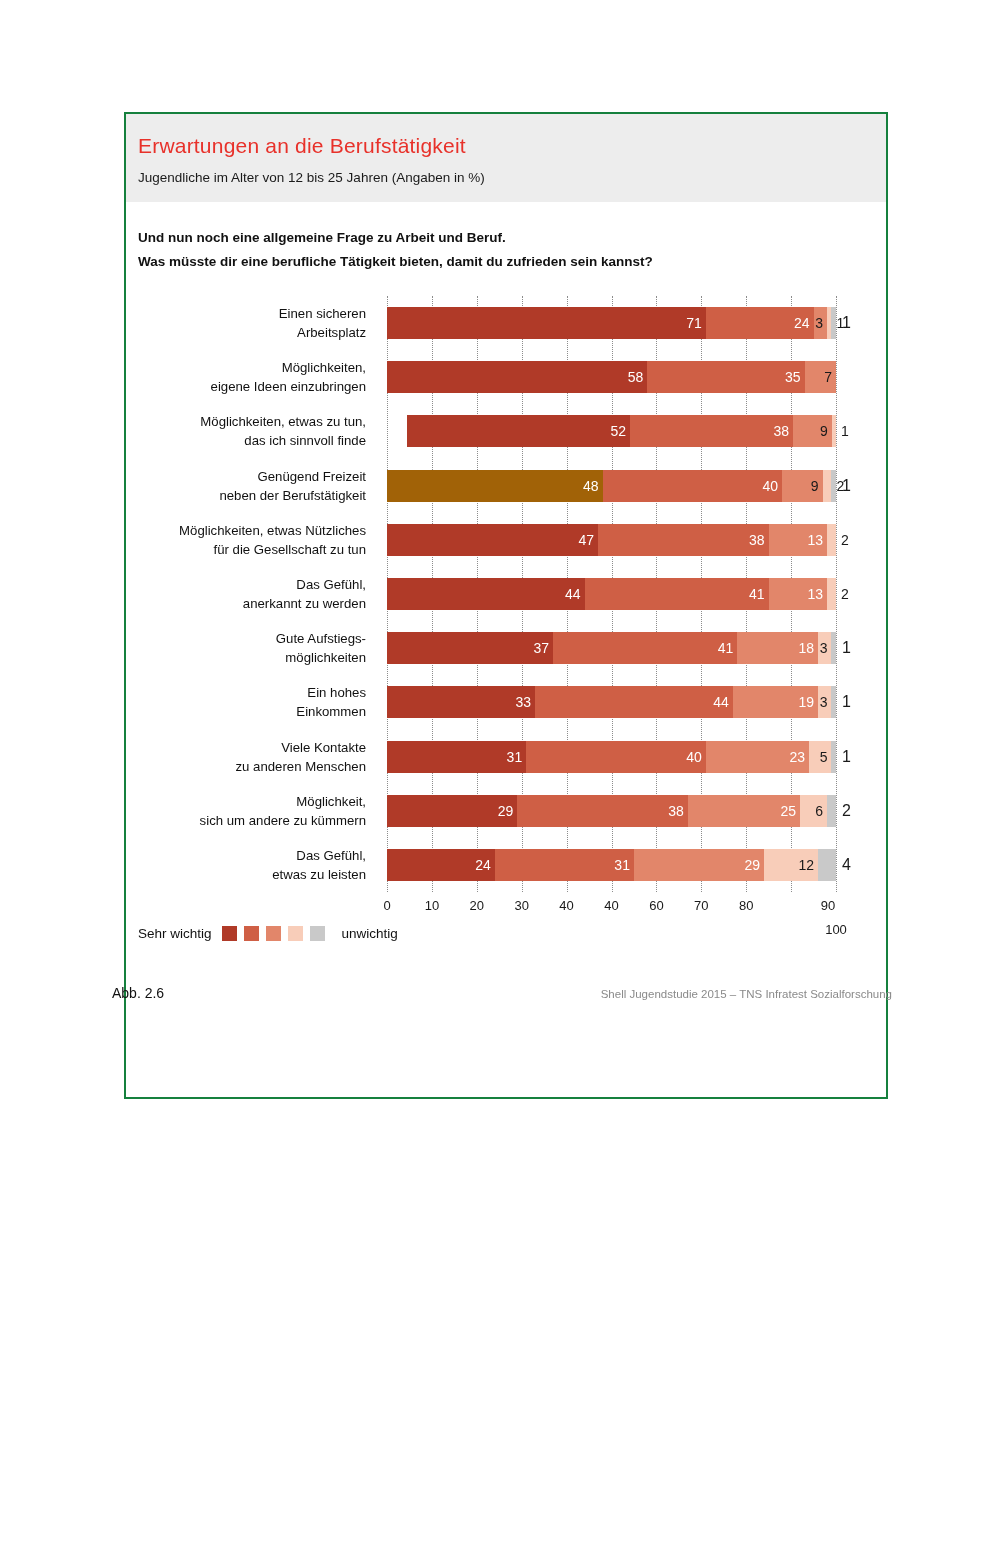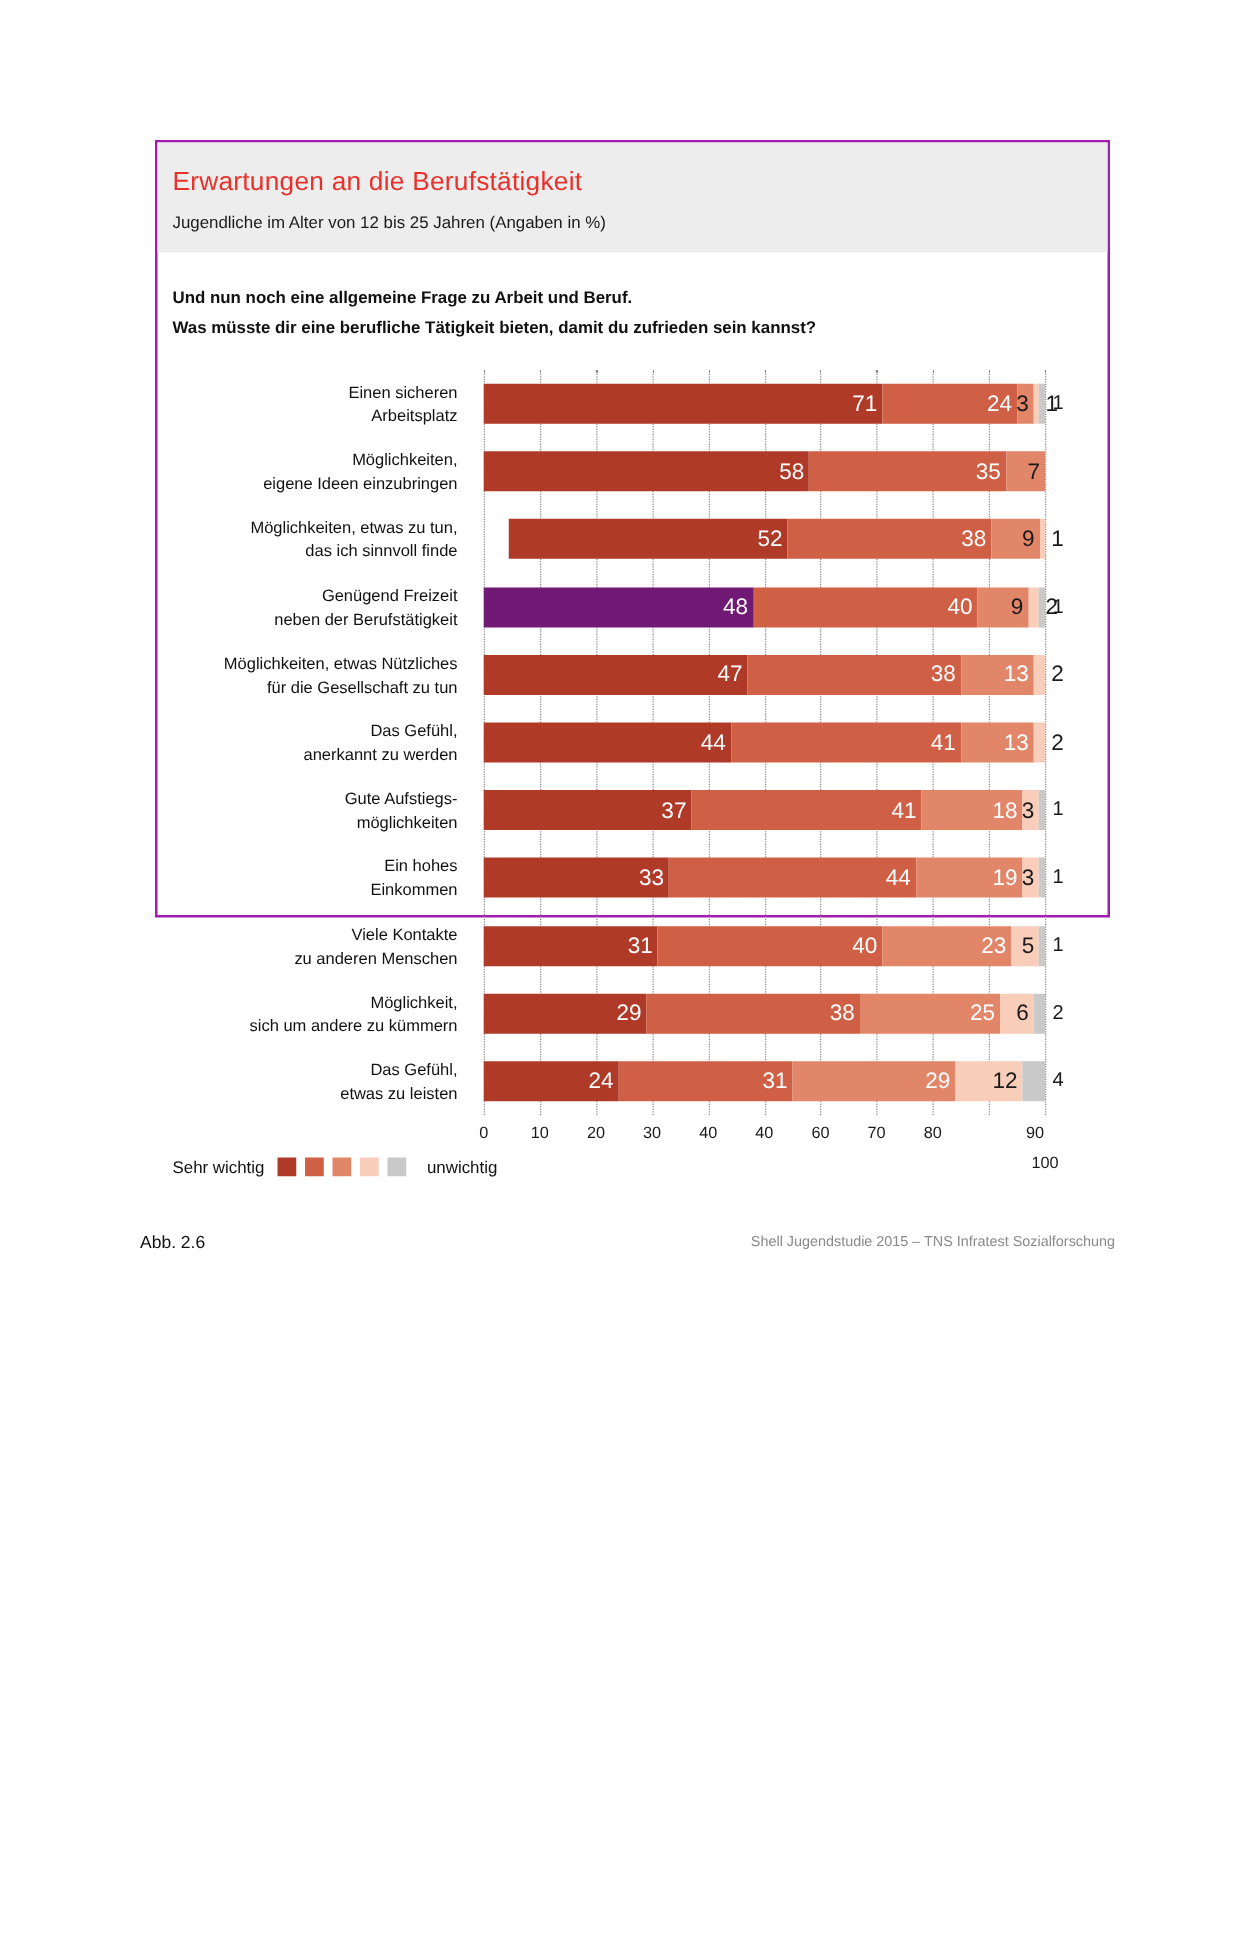--- a/index.html
+++ b/index.html
@@ -14,22 +14,22 @@
     position: relative;
     overflow: hidden;
   }
 
   
   .figure {
     position: absolute;
     left: 124px;
     top: 112px;
     width: 764px;
-    height: 622px;
-    border: 2px solid #a21caf;
+    height: 987px;
+    border: 2px solid #15803d;
     background: #ffffff;
     box-sizing: border-box;
   }
 
   
   .header-band {
     position: absolute;
     left: 0;
     top: 0;
     right: 0;
@@ -117,21 +117,21 @@
   .seg {
     height: 32px;
     position: relative;
     display: flex;
     align-items: center;
     justify-content: flex-end;
     box-sizing: border-box;
     overflow: visible;
   }
   .seg .val {
-    font-size: 18px;
+    font-size: 14px;
     padding-right: 4px;
     white-space: nowrap;
   }
   .seg.light .val { color: #ffffff; }
   .seg.dark  .val { color: #1a1a1a; }
   .seg.outside .val {
     position: absolute;
     left: 100%;
     padding-left: 5px;
     padding-right: 0;
@@ -307,21 +307,21 @@
             </div>
           </div>
         </div>
         <div class="row">
           <div class="cat-label">
             <div>Genügend Freizeit</div>
             <div>neben der Berufstätigkeit</div>
           </div>
           <div class="bar-wrap">
             <div class="bar">
-              <div class="seg light" style="width: 48%; background: #701a75;">
+              <div class="seg light" style="width: 48%; background: #a16207;">
                 <span class="val">48</span>
               </div>
               <div class="seg light" style="width: 40%; background: rgb(207, 95, 69);">
                 <span class="val">40</span>
               </div>
               <div class="seg dark" style="width: 9%; background: rgb(226, 134, 106);">
                 <span class="val">9</span>
               </div>
               <div class="seg dark outside" style="width: 2%; background: rgb(248, 205, 185);">
                 <span class="val">2</span>

